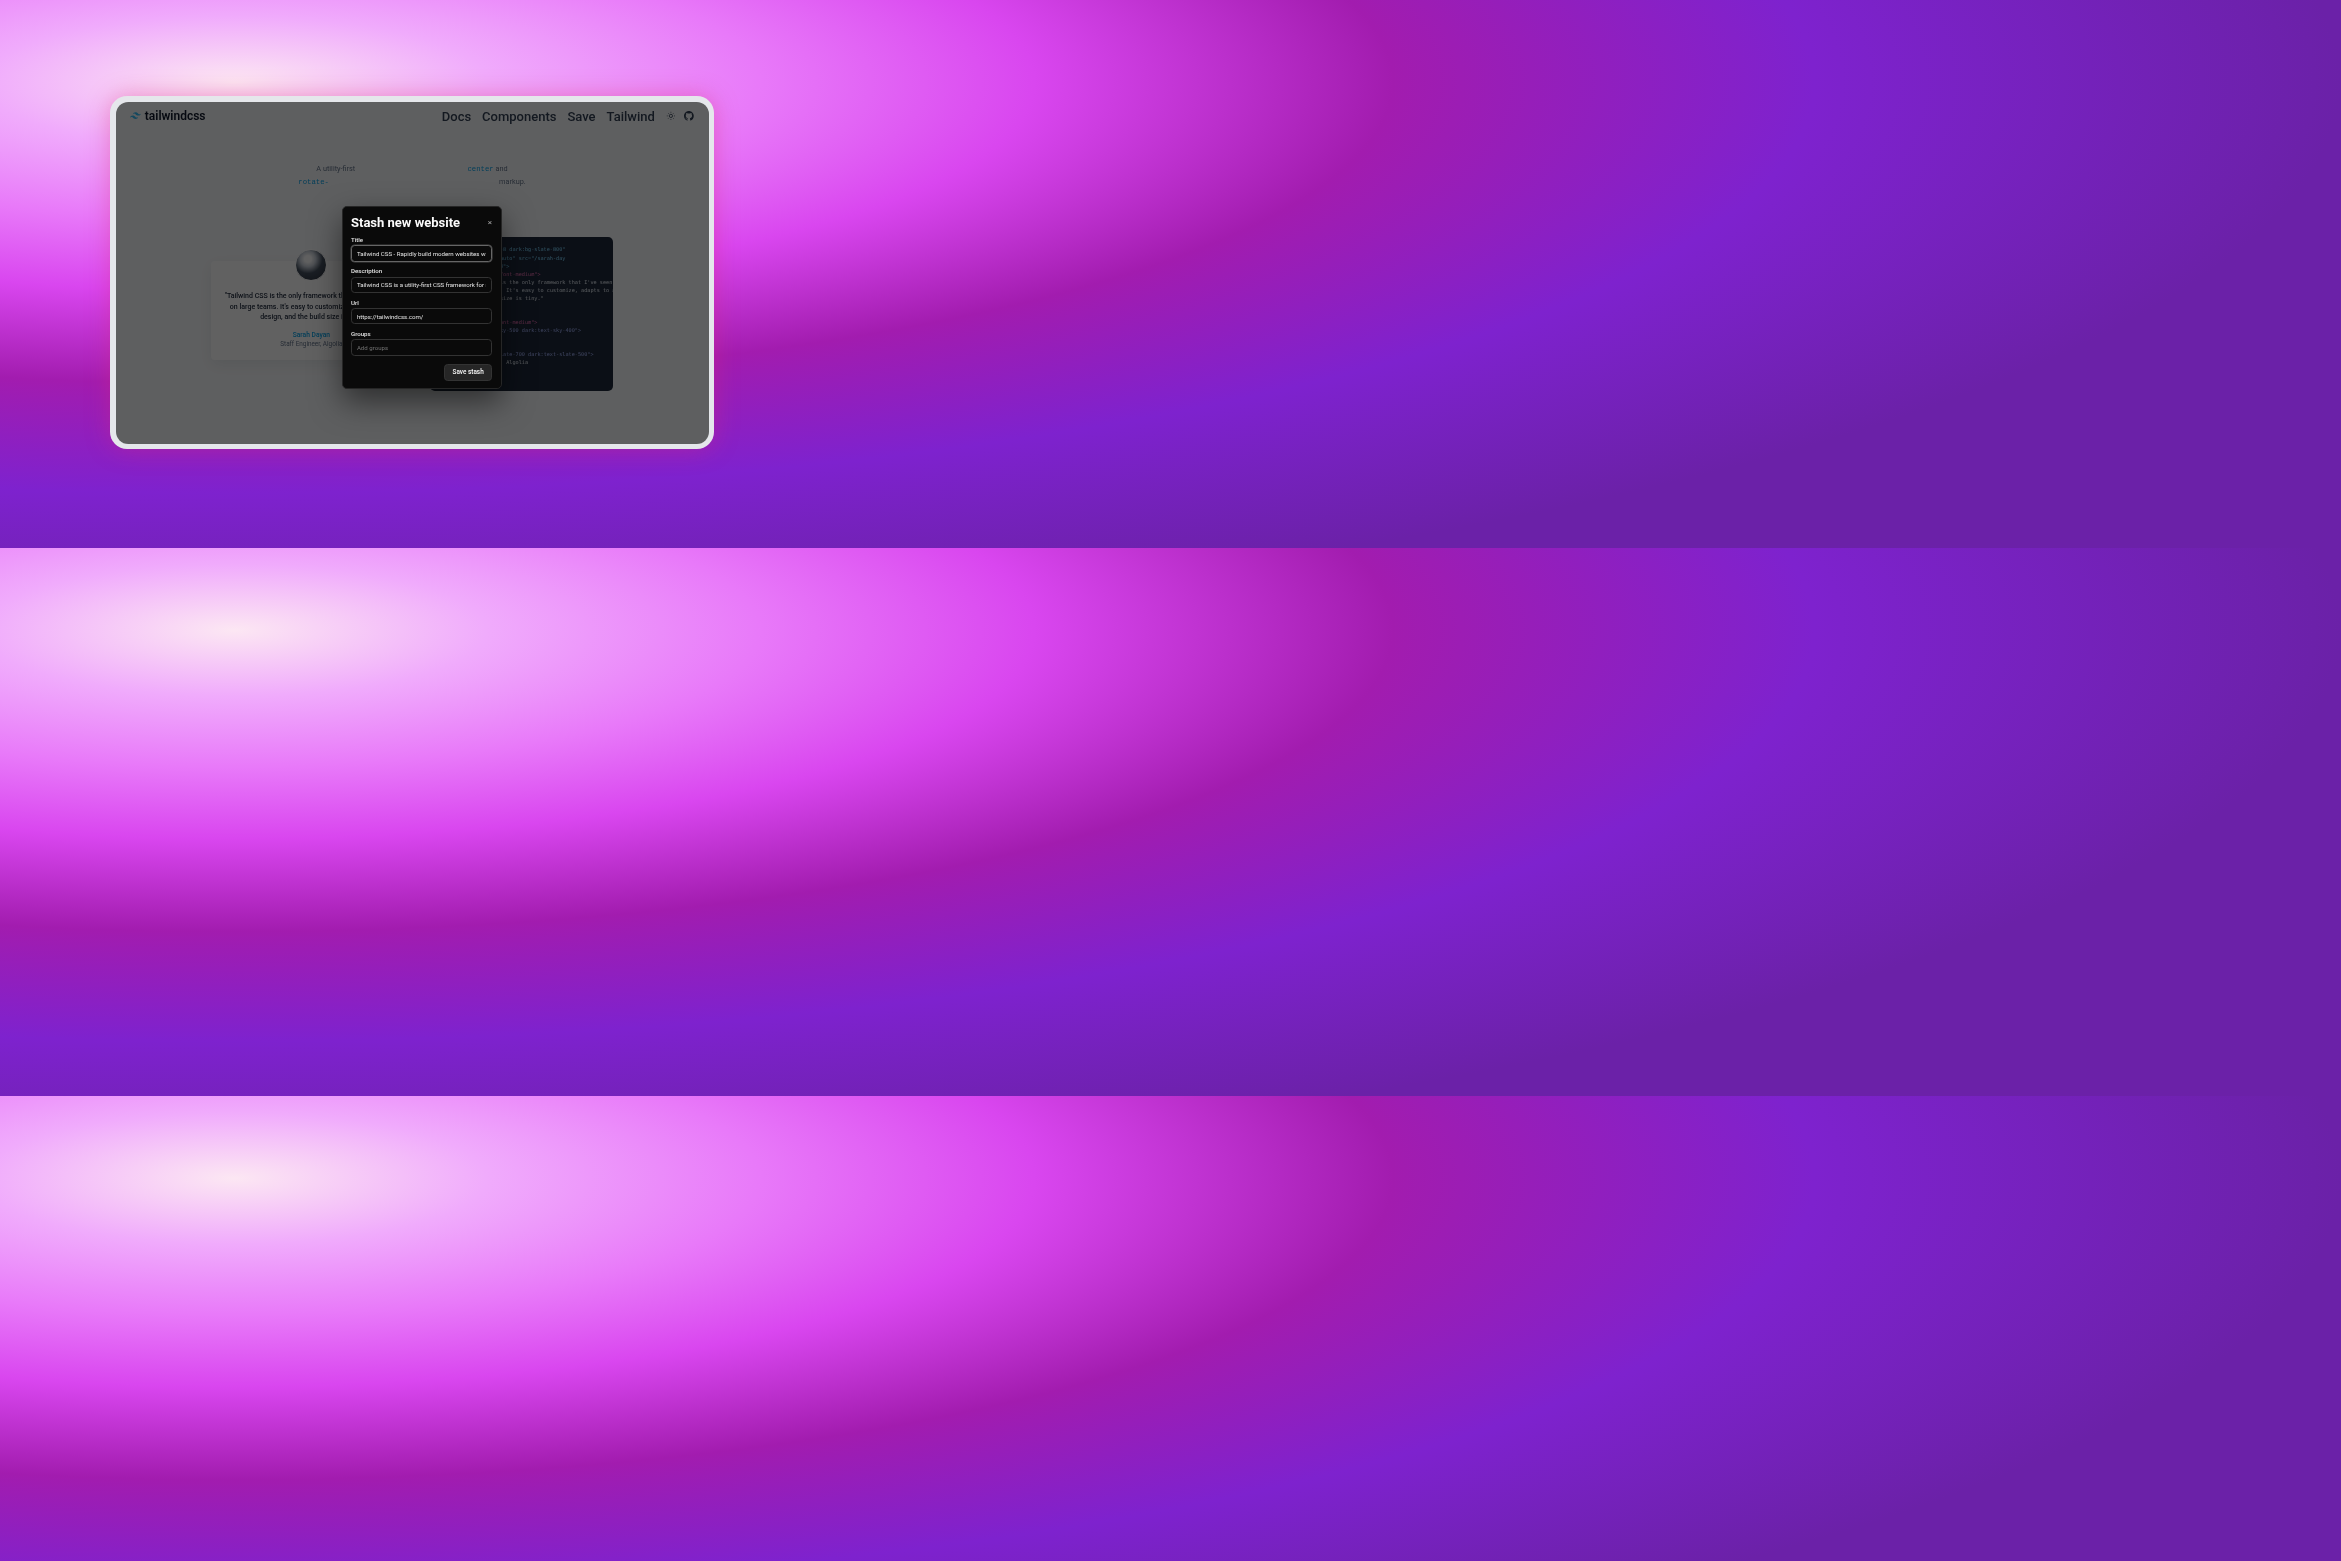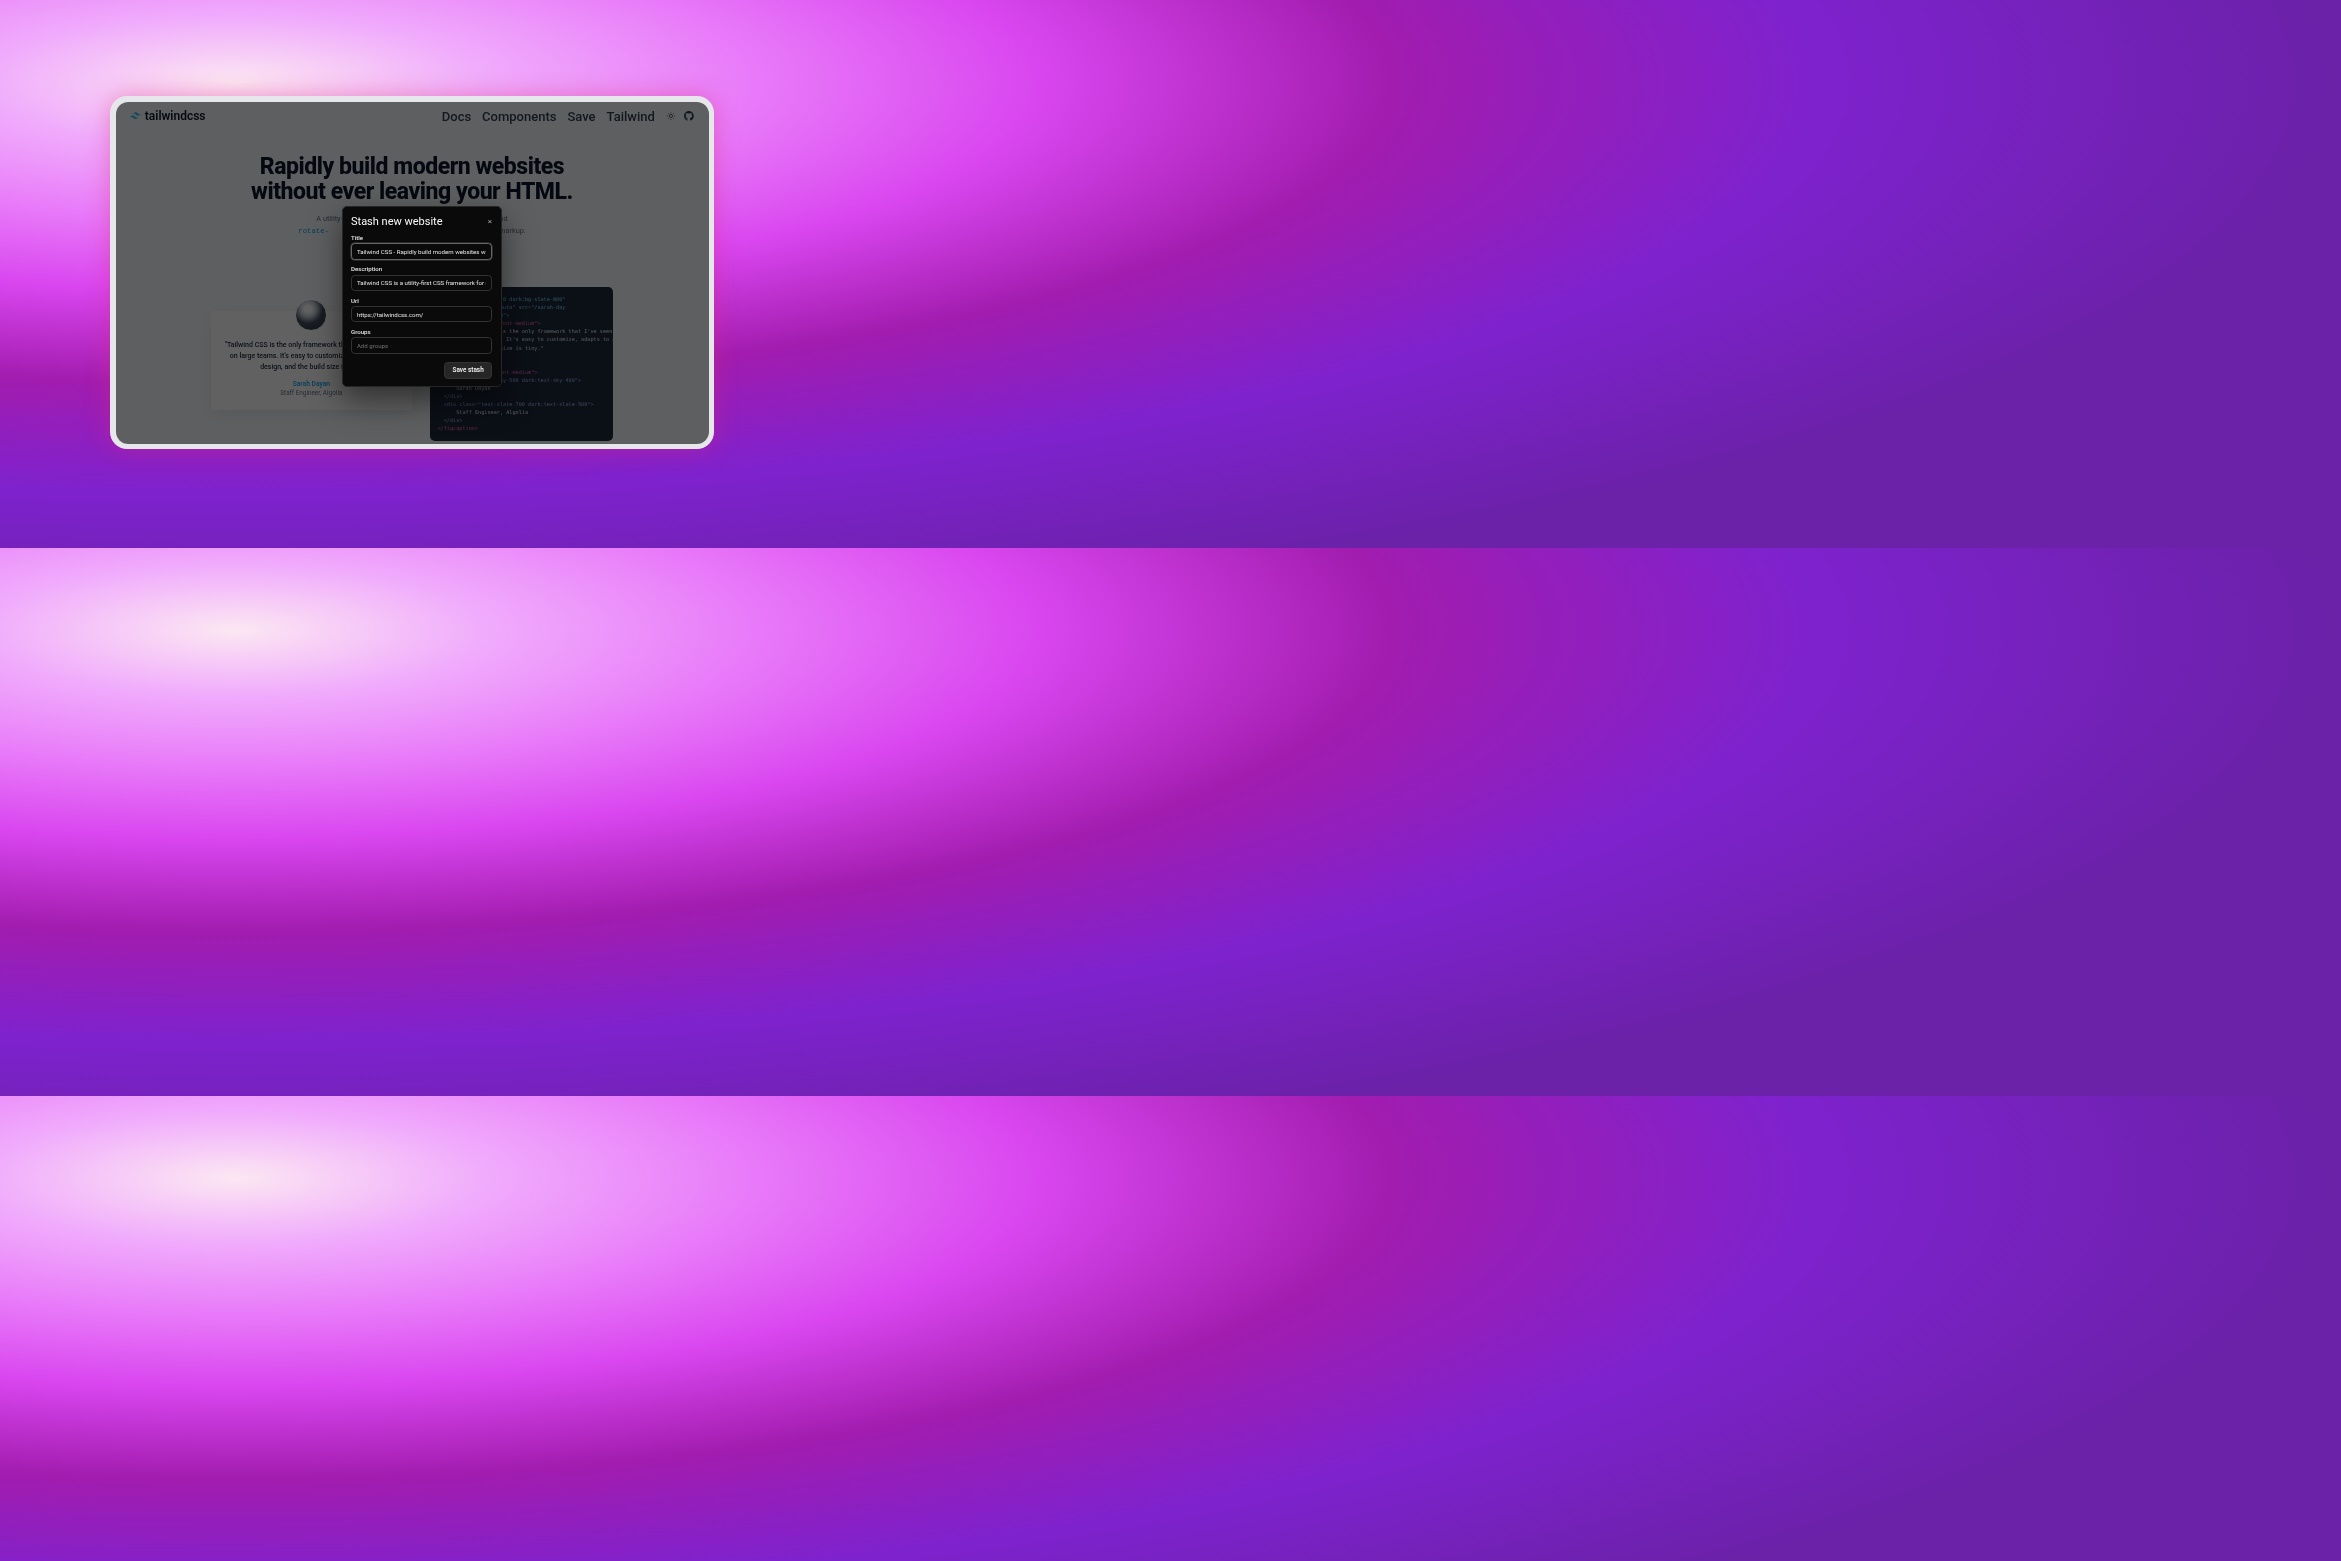--- a/index.html
+++ b/index.html
@@ -171,22 +171,22 @@
   padding: 8.5px 8.5px 7.3px;
 }
 .modal-header {
   display: flex;
   justify-content: space-between;
   align-items: center;
   margin-bottom: 6.1px;
 }
 .modal-title {
   color: #fafafa;
-  font-size: 11px;
-  font-weight: 400;
+  font-size: 13px;
+  font-weight: 700;
 }
 .modal-close {
   color: #a3a3a3;
   font-size: 8px;
   cursor: pointer;
   line-height: 1;
 }
 .field-group { margin-bottom: 5.5px; }
 .field-label {
   color: #e5e5e5;
@@ -252,24 +252,20 @@
               <path d="M12 2v2M12 20v2M4.9 4.9l1.4 1.4M17.7 17.7l1.4 1.4M2 12h2M20 12h2M4.9 19.1l1.4-1.4M17.7 6.3l1.4-1.4"></path>
           </svg>
           <svg class="nav-icon" viewBox="0 0 24 24" fill="currentColor">
             <path d="M12 0C5.37 0 0 5.37 0 12c0 5.3 3.44 9.8 8.2 11.4.6.1.82-.26.82-.58v-2.03c-3.34.73-4.04-1.61-4.04-1.61-.55-1.39-1.33-1.76-1.33-1.76-1.09-.74.08-.73.08-.73 1.2.08 1.84 1.24 1.84 1.24 1.07 1.83 2.8 1.3 3.49 1 .11-.78.42-1.3.76-1.6-2.67-.3-5.47-1.33-5.47-5.93 0-1.31.47-2.38 1.24-3.22-.12-.3-.54-1.52.12-3.18 0 0 1-.32 3.3 1.23a11.5 11.5 0 016 0c2.3-1.55 3.3-1.23 3.3-1.23.66 1.66.24 2.88.12 3.18.77.84 1.24 1.91 1.24 3.22 0 4.61-2.8 5.63-5.48 5.92.43.37.81 1.1.81 2.22v3.29c0 .32.22.7.83.58C20.56 21.8 24 17.3 24 12c0-6.63-5.37-12-12-12z"></path>
           </svg>
         </div>
       </div>
     </div>
 
     <div class="hero">
-      <h1>
-        <span>Rapidly build modern websites</span><br>
-        <span>without ever leaving your HTML.</span>
-      </h1>
       <p>
         <span>A utility-first</span>
         &nbsp;&nbsp;&nbsp;&nbsp;&nbsp;&nbsp;&nbsp;&nbsp;&nbsp;&nbsp;&nbsp;&nbsp;&nbsp;&nbsp;&nbsp;&nbsp;&nbsp;&nbsp;&nbsp;&nbsp;&nbsp;&nbsp;&nbsp;&nbsp;&nbsp;&nbsp;&nbsp;&nbsp;&nbsp;&nbsp;&nbsp;&nbsp;&nbsp;&nbsp;&nbsp;&nbsp;&nbsp;&nbsp;&nbsp;&nbsp;&nbsp;&nbsp;&nbsp;&nbsp;&nbsp;&nbsp;&nbsp;&nbsp;&nbsp;&nbsp;&nbsp;&nbsp;&nbsp;&nbsp;&nbsp;&nbsp;&nbsp;&nbsp;&nbsp;&nbsp;
         <span class="code">center</span><span> and </span><br>
         <span class="code">rotate-</span>
         &nbsp;&nbsp;&nbsp;&nbsp;&nbsp;&nbsp;&nbsp;&nbsp;&nbsp;&nbsp;&nbsp;&nbsp;&nbsp;&nbsp;&nbsp;&nbsp;&nbsp;&nbsp;&nbsp;&nbsp;&nbsp;&nbsp;&nbsp;&nbsp;&nbsp;&nbsp;&nbsp;&nbsp;&nbsp;&nbsp;&nbsp;&nbsp;&nbsp;&nbsp;&nbsp;&nbsp;&nbsp;&nbsp;&nbsp;&nbsp;&nbsp;&nbsp;&nbsp;&nbsp;&nbsp;&nbsp;&nbsp;&nbsp;&nbsp;&nbsp;&nbsp;&nbsp;&nbsp;&nbsp;&nbsp;&nbsp;&nbsp;&nbsp;&nbsp;&nbsp;&nbsp;&nbsp;&nbsp;&nbsp;&nbsp;&nbsp;&nbsp;&nbsp;&nbsp;&nbsp;&nbsp;&nbsp;&nbsp;&nbsp;&nbsp;&nbsp;&nbsp;&nbsp;&nbsp;&nbsp;&nbsp;&nbsp;&nbsp;&nbsp;&nbsp;&nbsp;&nbsp;&nbsp;&nbsp;&nbsp;&nbsp;&nbsp;
         <span> markup.</span>
       </p>
     </div>
 

